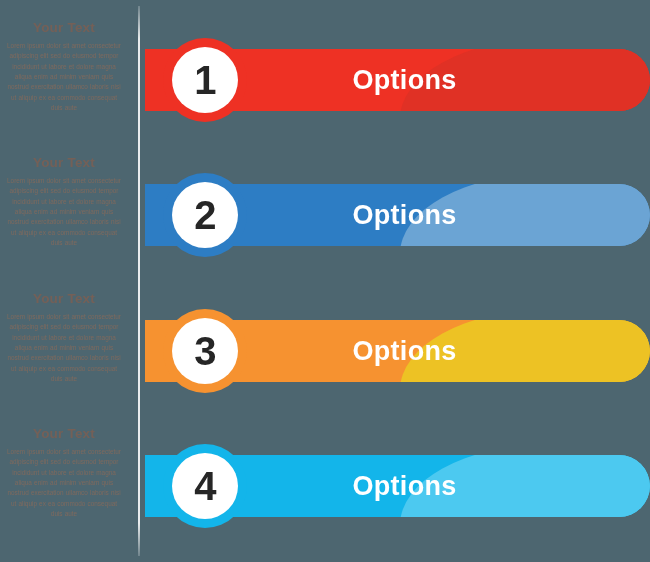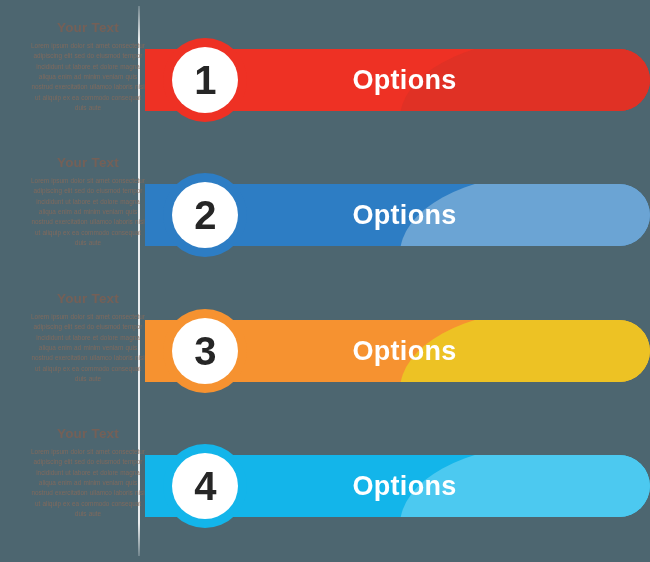--- a/index.html
+++ b/index.html
@@ -45,21 +45,20 @@
   }
 
   
   .side-text {
     position: absolute;
     left: 0;
     top: 0;
     width: 128px;
     text-align: center;
     padding-top: 6px;
-    margin-left: 24px;
   }
   .side-title {
     font-size: 13.5px;
     font-weight: bold;
     letter-spacing: 0.2px;
     color: #7b5f53;
     opacity: 0.85;
     margin-bottom: 5px;
     filter: blur(0.55px);
     line-height: 1.1;

